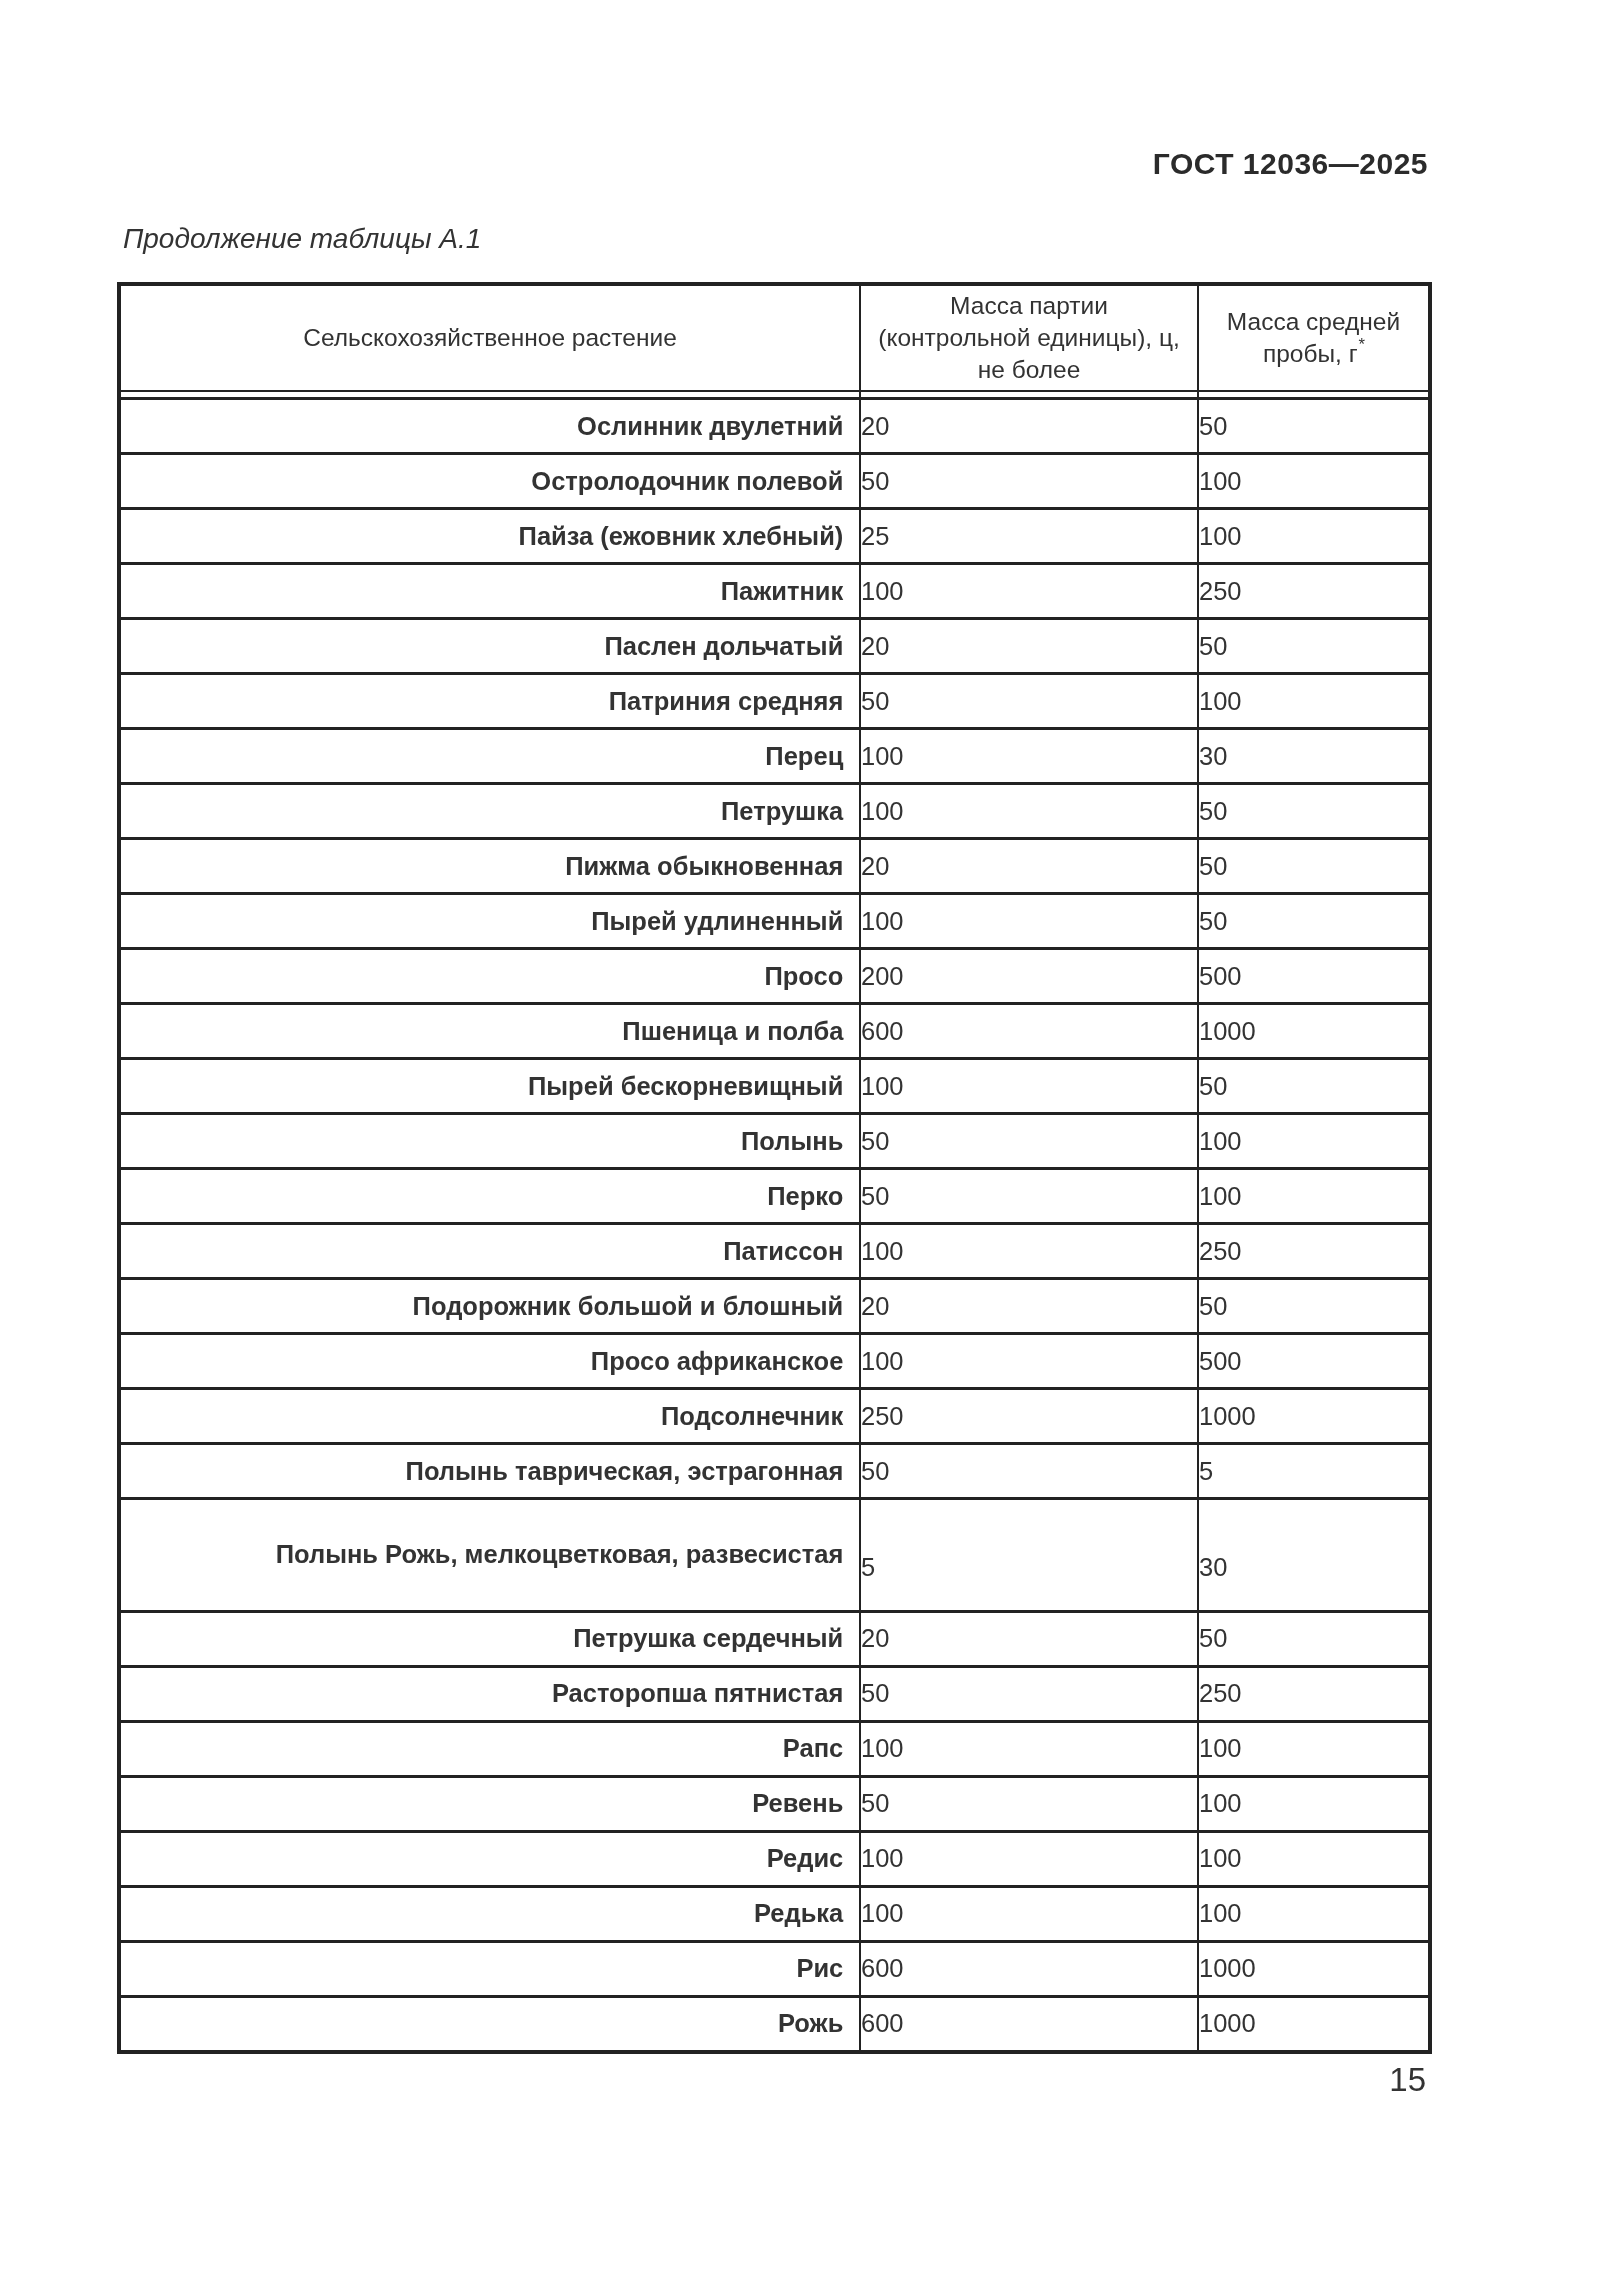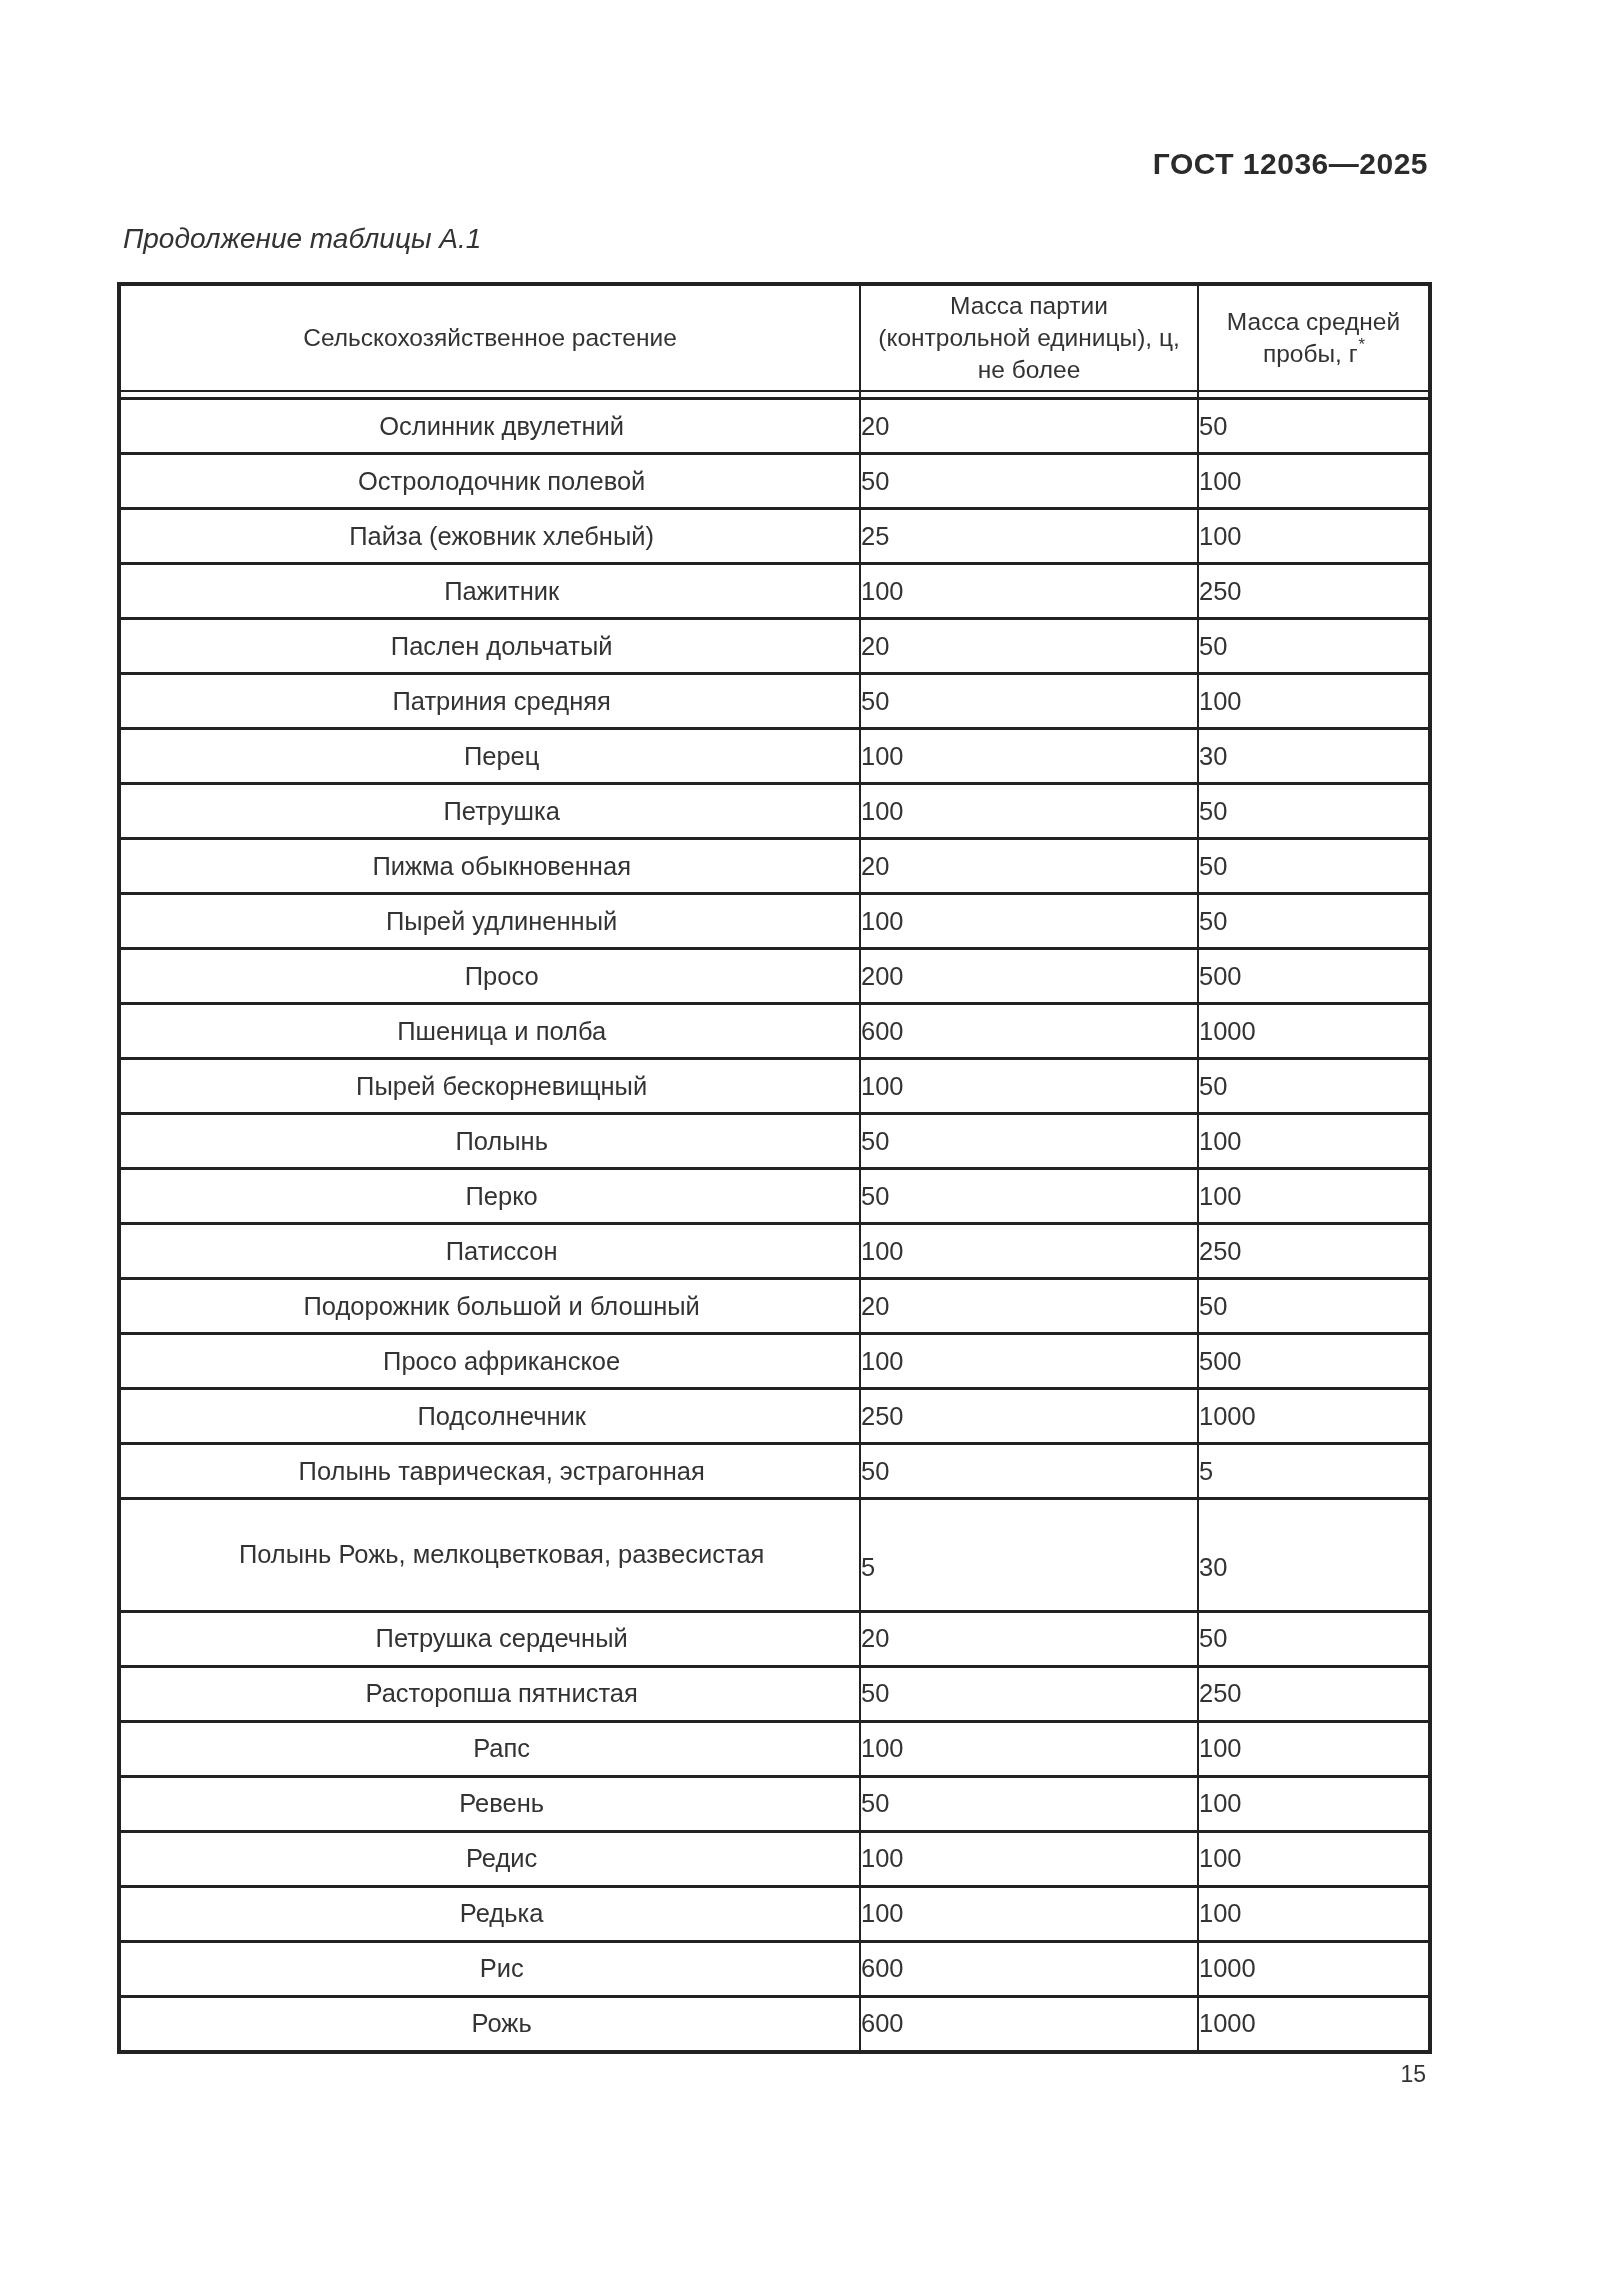--- a/index.html
+++ b/index.html
@@ -79,36 +79,37 @@
     vertical-align: middle;
     border-left: 2.9px solid #222222;
     border-right: 2.9px solid #222222;
     border-top: 3.9px solid #222222;
     border-bottom: 3.9px solid #222222;
     background: #ffffff;
     color: #333333;
     padding: 0;
   }
   .seed-table td.c1 {
-    text-align: center;
+    text-align: right;
     padding-left: 39px;
     padding-right: 15.7px;
+    font-weight: bold;
   }
   .seed-table td.c2,
   .seed-table td.c3 {
     text-align: left;
   }
   .seed-table tr.tall td { height: 84px; }
   .seed-table tr.tall td.c2,
   .seed-table tr.tall td.c3 { padding-top: 25.5px; }
   .page-number {
     position: absolute;
     top: 2061px;
     right: 195px;
-    font-size: 23px;
+    font-size: 33px;
     color: #333333;
   }
 </style>
 </head>
 <body>
 
 <div class="page">
 
   <div class="doc-code">ГОСТ 12036—2025</div>
 

